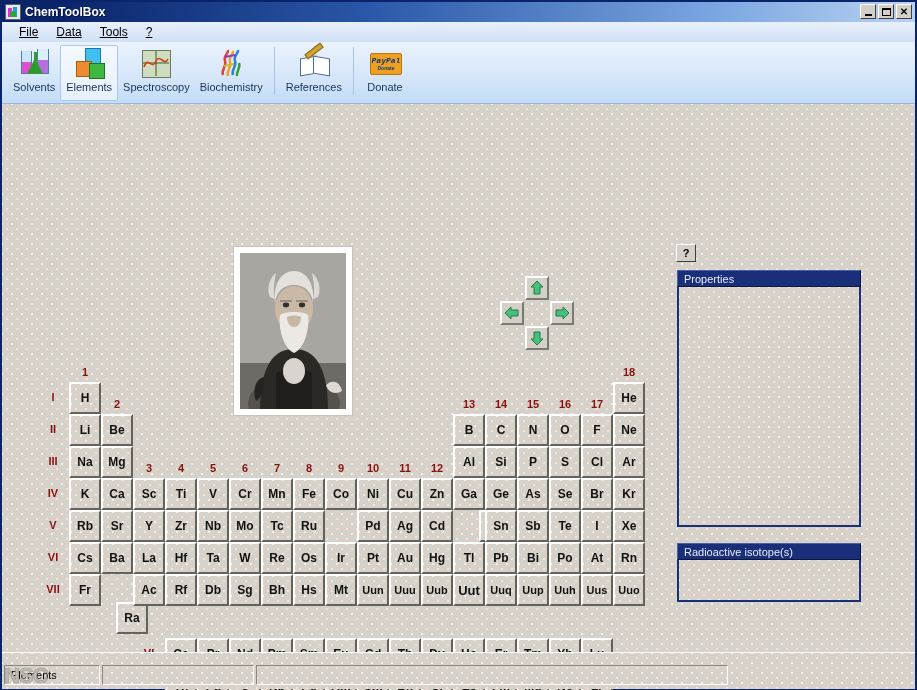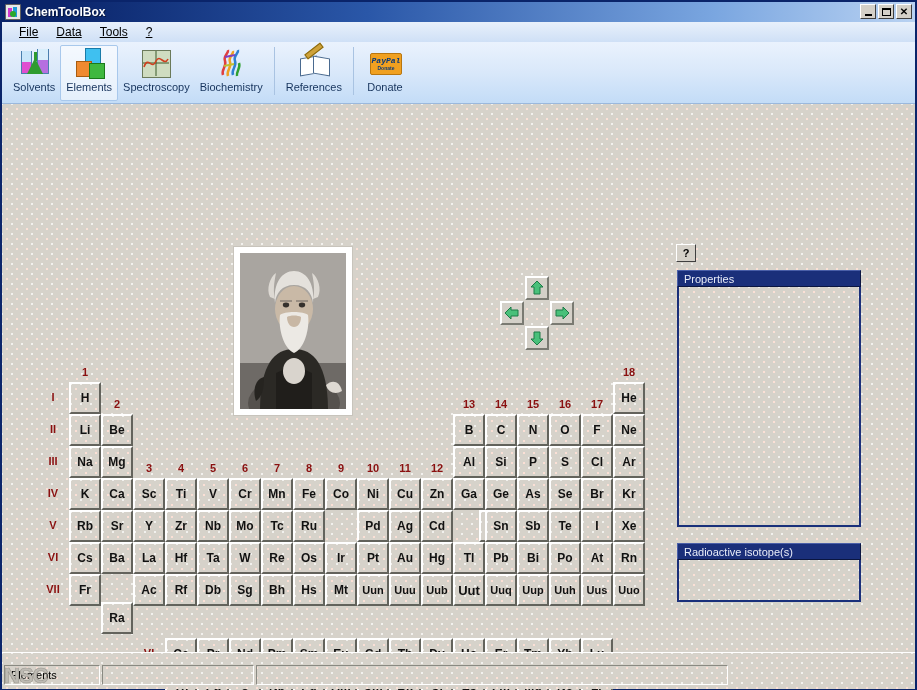--- a/index.html
+++ b/index.html
@@ -496,21 +496,21 @@
         <div class="cell" style="left: 387px; top: 438px;">Au</div>
         <div class="cell" style="left: 419px; top: 438px;">Hg</div>
         <div class="cell" style="left: 451px; top: 438px;">Tl</div>
         <div class="cell" style="left: 483px; top: 438px;">Pb</div>
         <div class="cell" style="left: 515px; top: 438px;">Bi</div>
         <div class="cell" style="left: 547px; top: 438px;">Po</div>
         <div class="cell" style="left: 579px; top: 438px;">At</div>
         <div class="cell" style="left: 611px; top: 438px;">Rn</div>
         <div class="perlbl" style="left: 39px; top: 479px;">VII</div>
         <div class="cell" style="left: 67px; top: 470px;">Fr</div>
-        <div class="cell" style="left: 99px; top: 470px; margin-top: 28px;">Ra</div>
+        <div class="cell" style="left: 114px; top: 470px; margin-top: 28px;">Ra</div>
         <div class="cell" style="left: 131px; top: 470px;">Ac</div>
         <div class="cell" style="left: 163px; top: 470px;">Rf</div>
         <div class="cell" style="left: 195px; top: 470px;">Db</div>
         <div class="cell" style="left: 227px; top: 470px;">Sg</div>
         <div class="cell" style="left: 259px; top: 470px;">Bh</div>
         <div class="cell" style="left: 291px; top: 470px;">Hs</div>
         <div class="cell" style="left: 323px; top: 470px;">Mt</div>
         <div class="cell" style="left: 355px; top: 470px; font-size: 11px;">Uun</div>
         <div class="cell" style="left: 387px; top: 470px; font-size: 11px;">Uuu</div>
         <div class="cell" style="left: 419px; top: 470px; font-size: 11px;">Uub</div>

